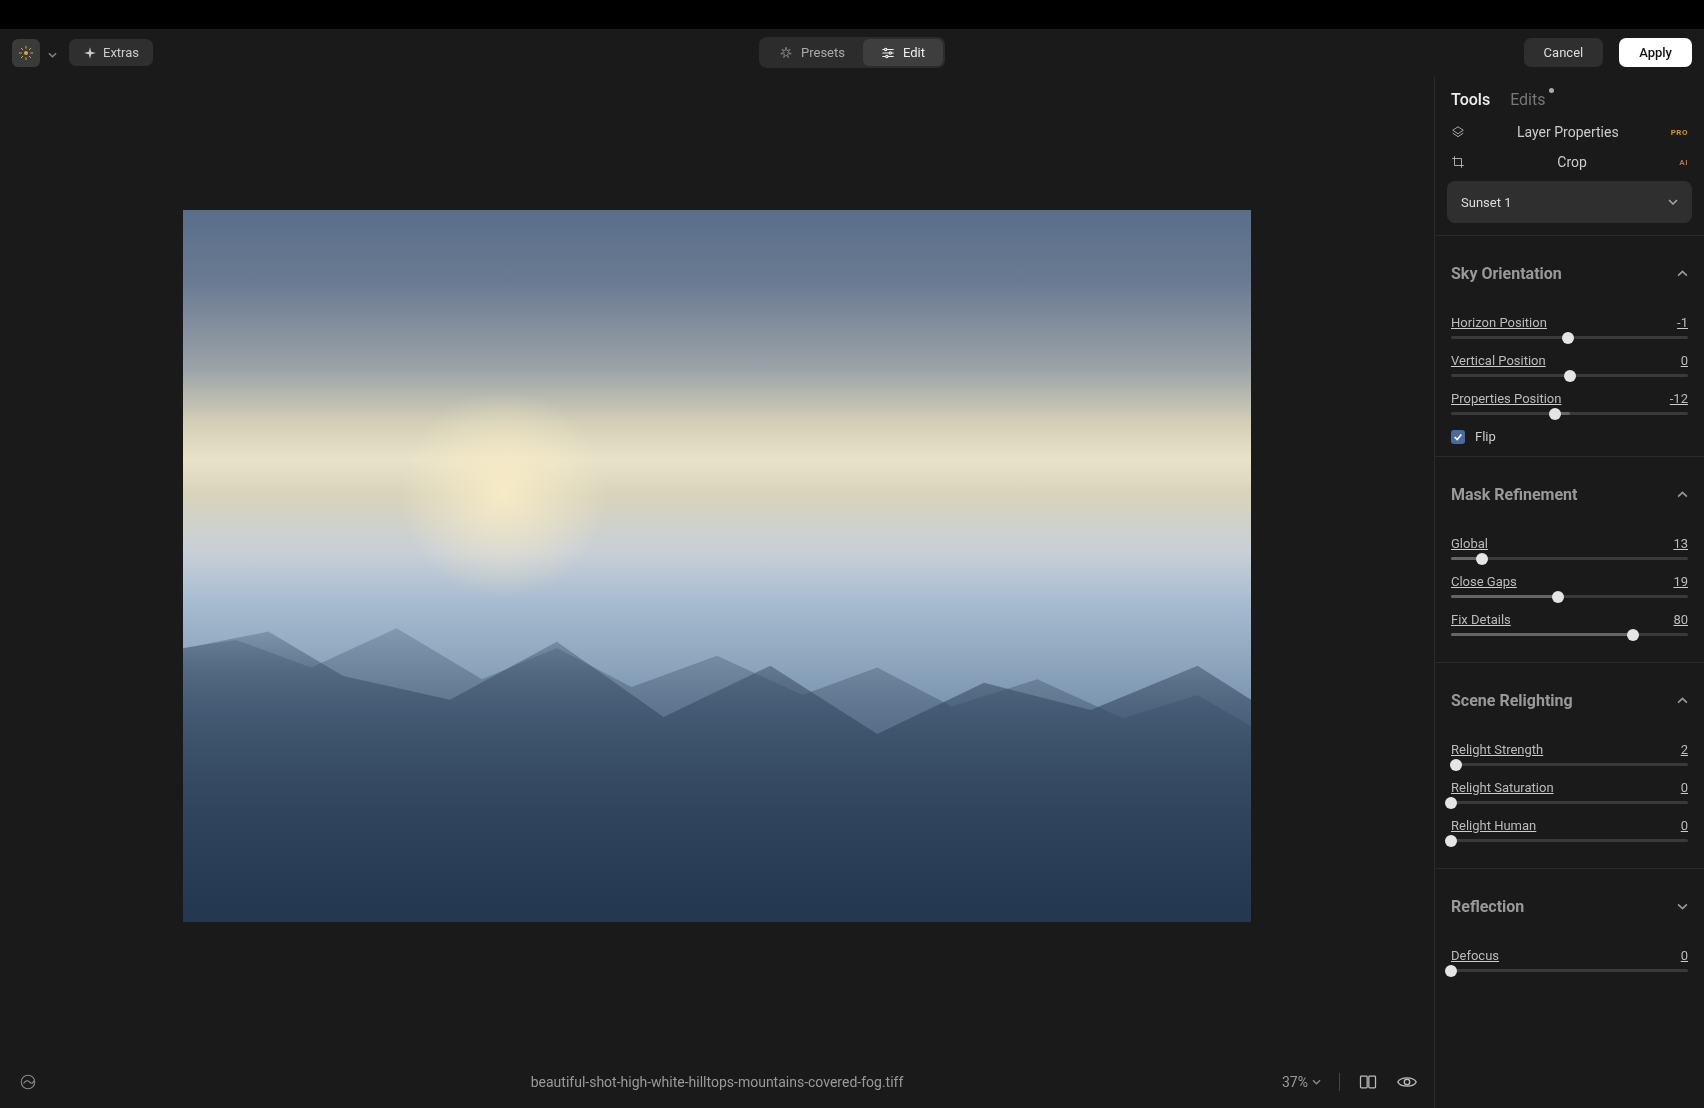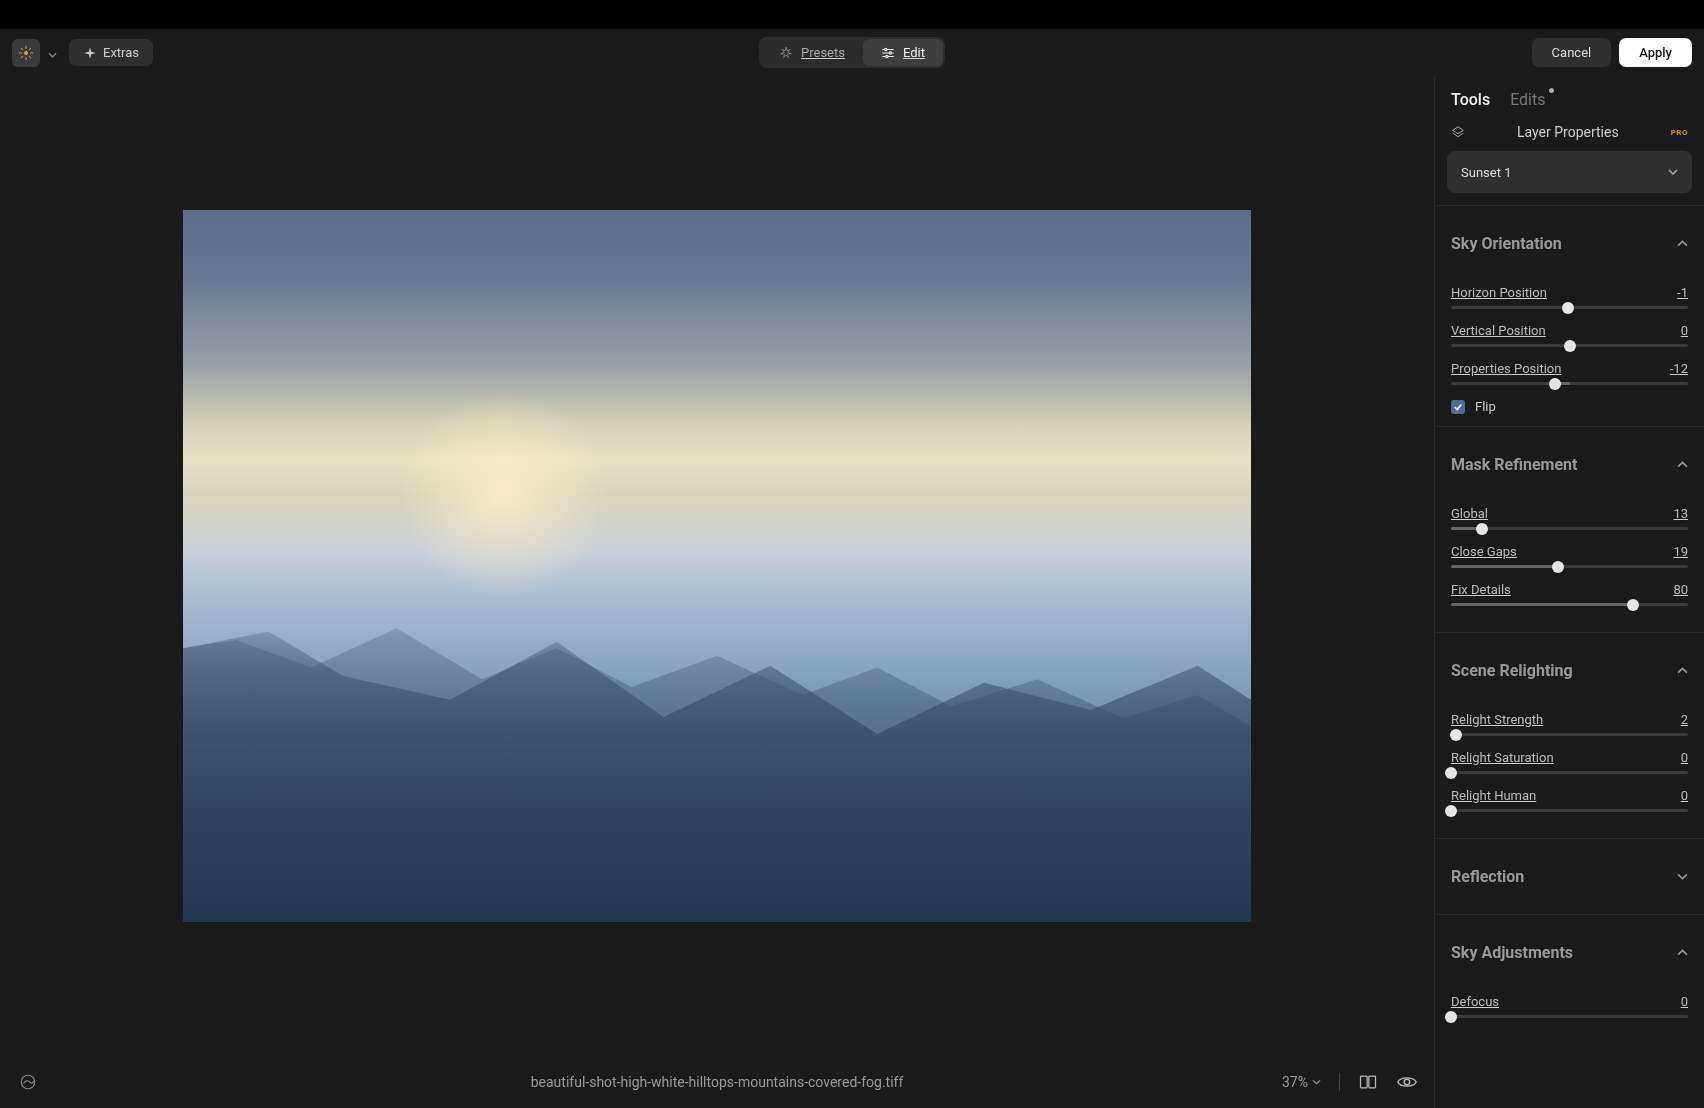--- a/index.html
+++ b/index.html
@@ -5,24 +5,24 @@
 * { box-sizing: border-box; margin: 0; padding: 0; font-family: -apple-system, BlinkMacSystemFont, "Segoe UI", Roboto, sans-serif; }
 body { background: #1a1a1a; color: #ccc; width: 1704px; height: 1108px; overflow: hidden; }
 .letterbox { width: 100%; height: 29px; background: #000; }
 .app { width: 100%; height: calc(100% - 29px); display: flex; flex-direction: column; background: #1a1a1a; }
 .topbar { height: 47px; display: flex; align-items: center; padding: 0 12px; }
 .logo-btn { width: 28px; height: 28px; background: #3a3a3a; border-radius: 6px; display: flex; align-items: center; justify-content: center; cursor: pointer; }
 .logo-sun { width: 16px; height: 16px; }
 .chevron-small { margin: 0 8px; color: #888; }
 .extras-btn { display: flex; align-items: center; gap: 6px; background: #2f2f2f; padding: 6px 14px; border-radius: 7px; font-size: 13px; color: #ccc; cursor: pointer; margin-left: 4px;}
 .sparkle-icon { width: 14px; height: 14px; }
-.top-center { position: absolute; left: 50%; transform: translateX(-50%); display: flex; background: #2c2c2c; border-radius: 8px; padding: 2px; text-decoration: underline; }
+.top-center { position: absolute; left: 50%; transform: translateX(-50%); display: flex; background: #2c2c2c; border-radius: 8px; padding: 2px; }
 .segment-btn { padding: 6px 18px; display: flex; align-items: center; gap: 8px; font-size: 13px; color: #aaa; border-radius: 6px; cursor: pointer; }
 .segment-btn.active { background: #3e3e3e; color: #eee; }
-.top-right { margin-left: auto; display: flex; gap: 8px; border-radius: 12px; }
+.top-right { margin-left: auto; display: flex; gap: 16px; border-radius: 12px; }
 .btn { padding: 7px 20px; border-radius: 7px; font-size: 13px; cursor: pointer; border: none; }
 .btn-cancel { background: #2f2f2f; color: #ddd; }
 .btn-apply { background: #fff; color: #111; font-weight: 500; }
 
 .main { flex: 1; display: flex; }
 
 .left-panel { width: 75px; padding: 10px 12px; }
 .section-title { font-size: 15px; color: #9a9a9a; margin-bottom: 12px; }
 .add-layer { width: 50px; height: 50px; border-radius: 7px; background: #2a2a2a; display: flex; align-items: center; justify-content: center; cursor: pointer; margin-bottom: 12px; }
 .add-layer svg { width: 22px; height: 22px; }
@@ -182,20 +182,27 @@
           <span class="dot"></span>
         </div>
       </div>
       <div class="rp-row">
         <svg width="14" height="14" viewBox="0 0 24 24">
             <path d="M12 3 L21 9 L12 15 L3 9 Z M3 14 L12 20 L21 14" stroke="#bbb" stroke-width="1.5" fill="none"></path>
           </svg>
         <span>Layer Properties</span>
         <span class="badge badge-pro">PRO</span>
       </div>
+      <div class="rp-row">
+        <svg width="14" height="14" viewBox="0 0 24 24">
+            <path d="M6 2 V18 H22 M2 6 H18 V22" stroke="#bbb" stroke-width="1.5" fill="none"></path>
+          </svg>
+        <span>Crop</span>
+        <span class="badge badge-ai">AI</span>
+      </div>
 
       <div class="rp-scroll">
         <div class="preset-select">
           <span>Sunset 1</span>
           <svg width="10" height="6" viewBox="0 0 10 6">
               <path d="M1 1 L5 5 L9 1" stroke="#aaa" stroke-width="1.5" fill="none"></path>
             </svg>
         </div>
 
         <div id="sections-container">
@@ -324,26 +331,20 @@
   </div>
             </div>
 
     <div class="section-hdr">
       <span>Reflection</span>
       <svg width="11" height="7" viewBox="0 0 10 6">
                 <path d="M1 1 L5 5 L9 1" stroke="#999" stroke-width="1.5" fill="none"></path>
               </svg>
     </div>
 
-    <div class="section-hdr">
-      <span>Sky Adjustments</span>
-      <svg width="11" height="7" viewBox="0 0 10 6">
-                <path d="M1 5 L5 1 L9 5" stroke="#999" stroke-width="1.5" fill="none"></path>
-              </svg>
-    </div>
     <div class="section-body">
               <div class="param">
     <div class="param-row">
       <span>Defocus</span>
       <span>0</span>
     </div>
     <div class="slider-track">
       <div class="slider-fill" style="left:0%;right:100%"></div>
       <div class="slider-thumb" style="left:0%"></div>
     </div>

